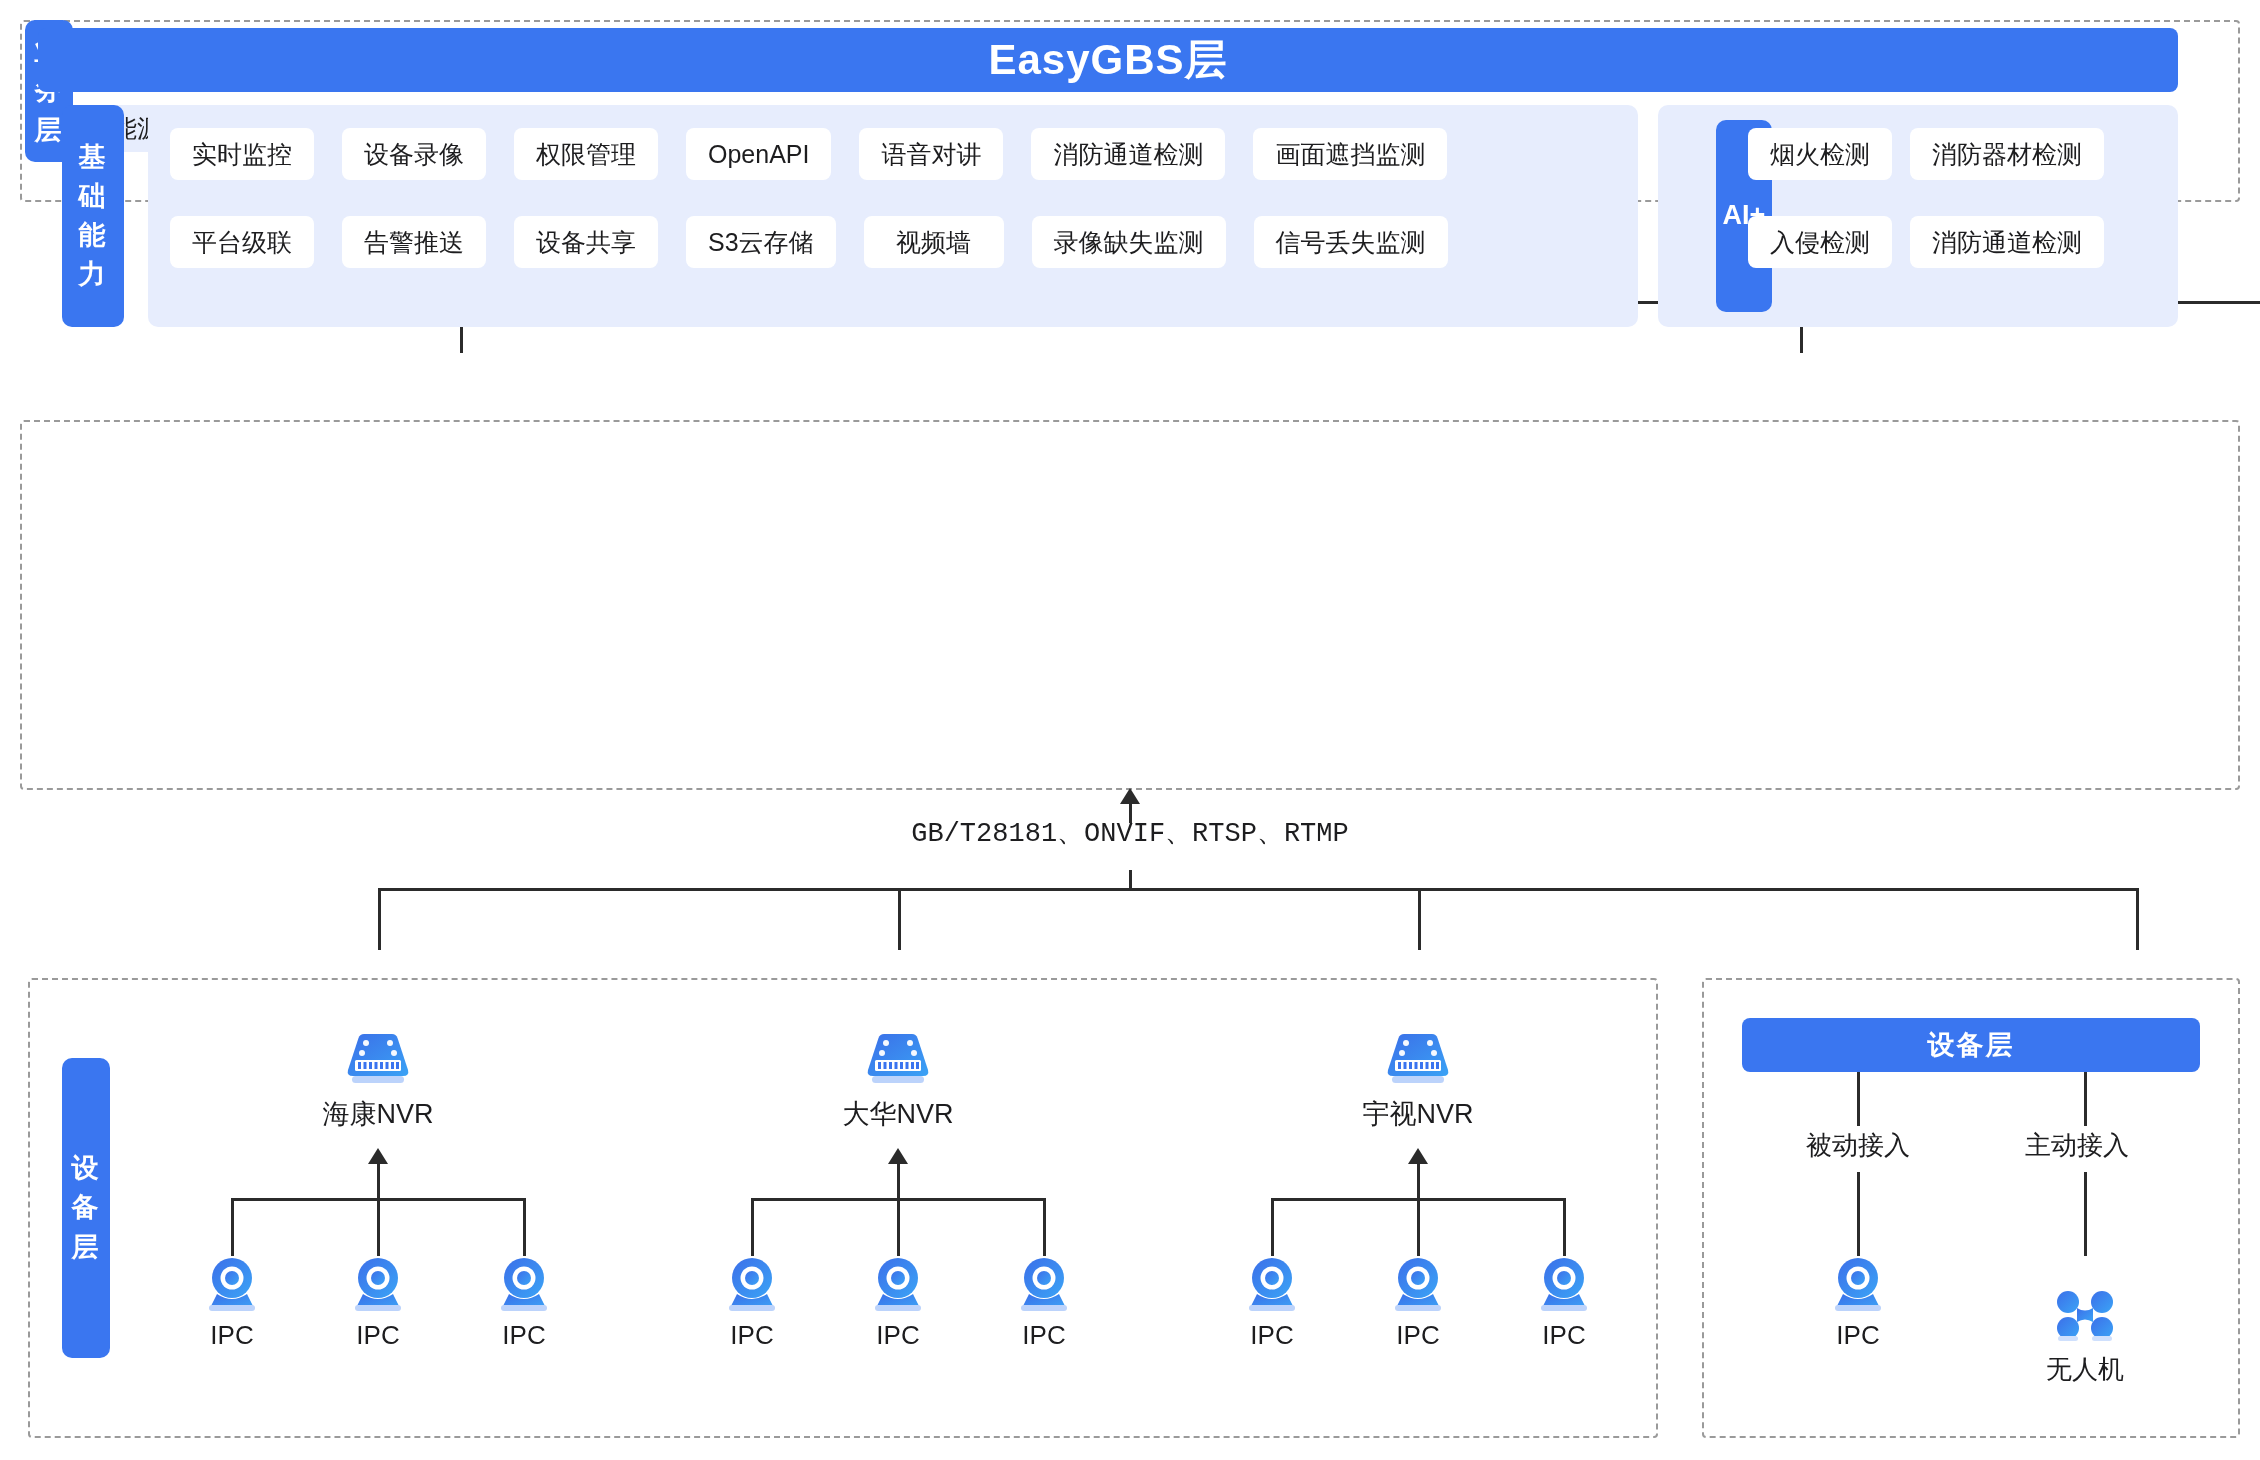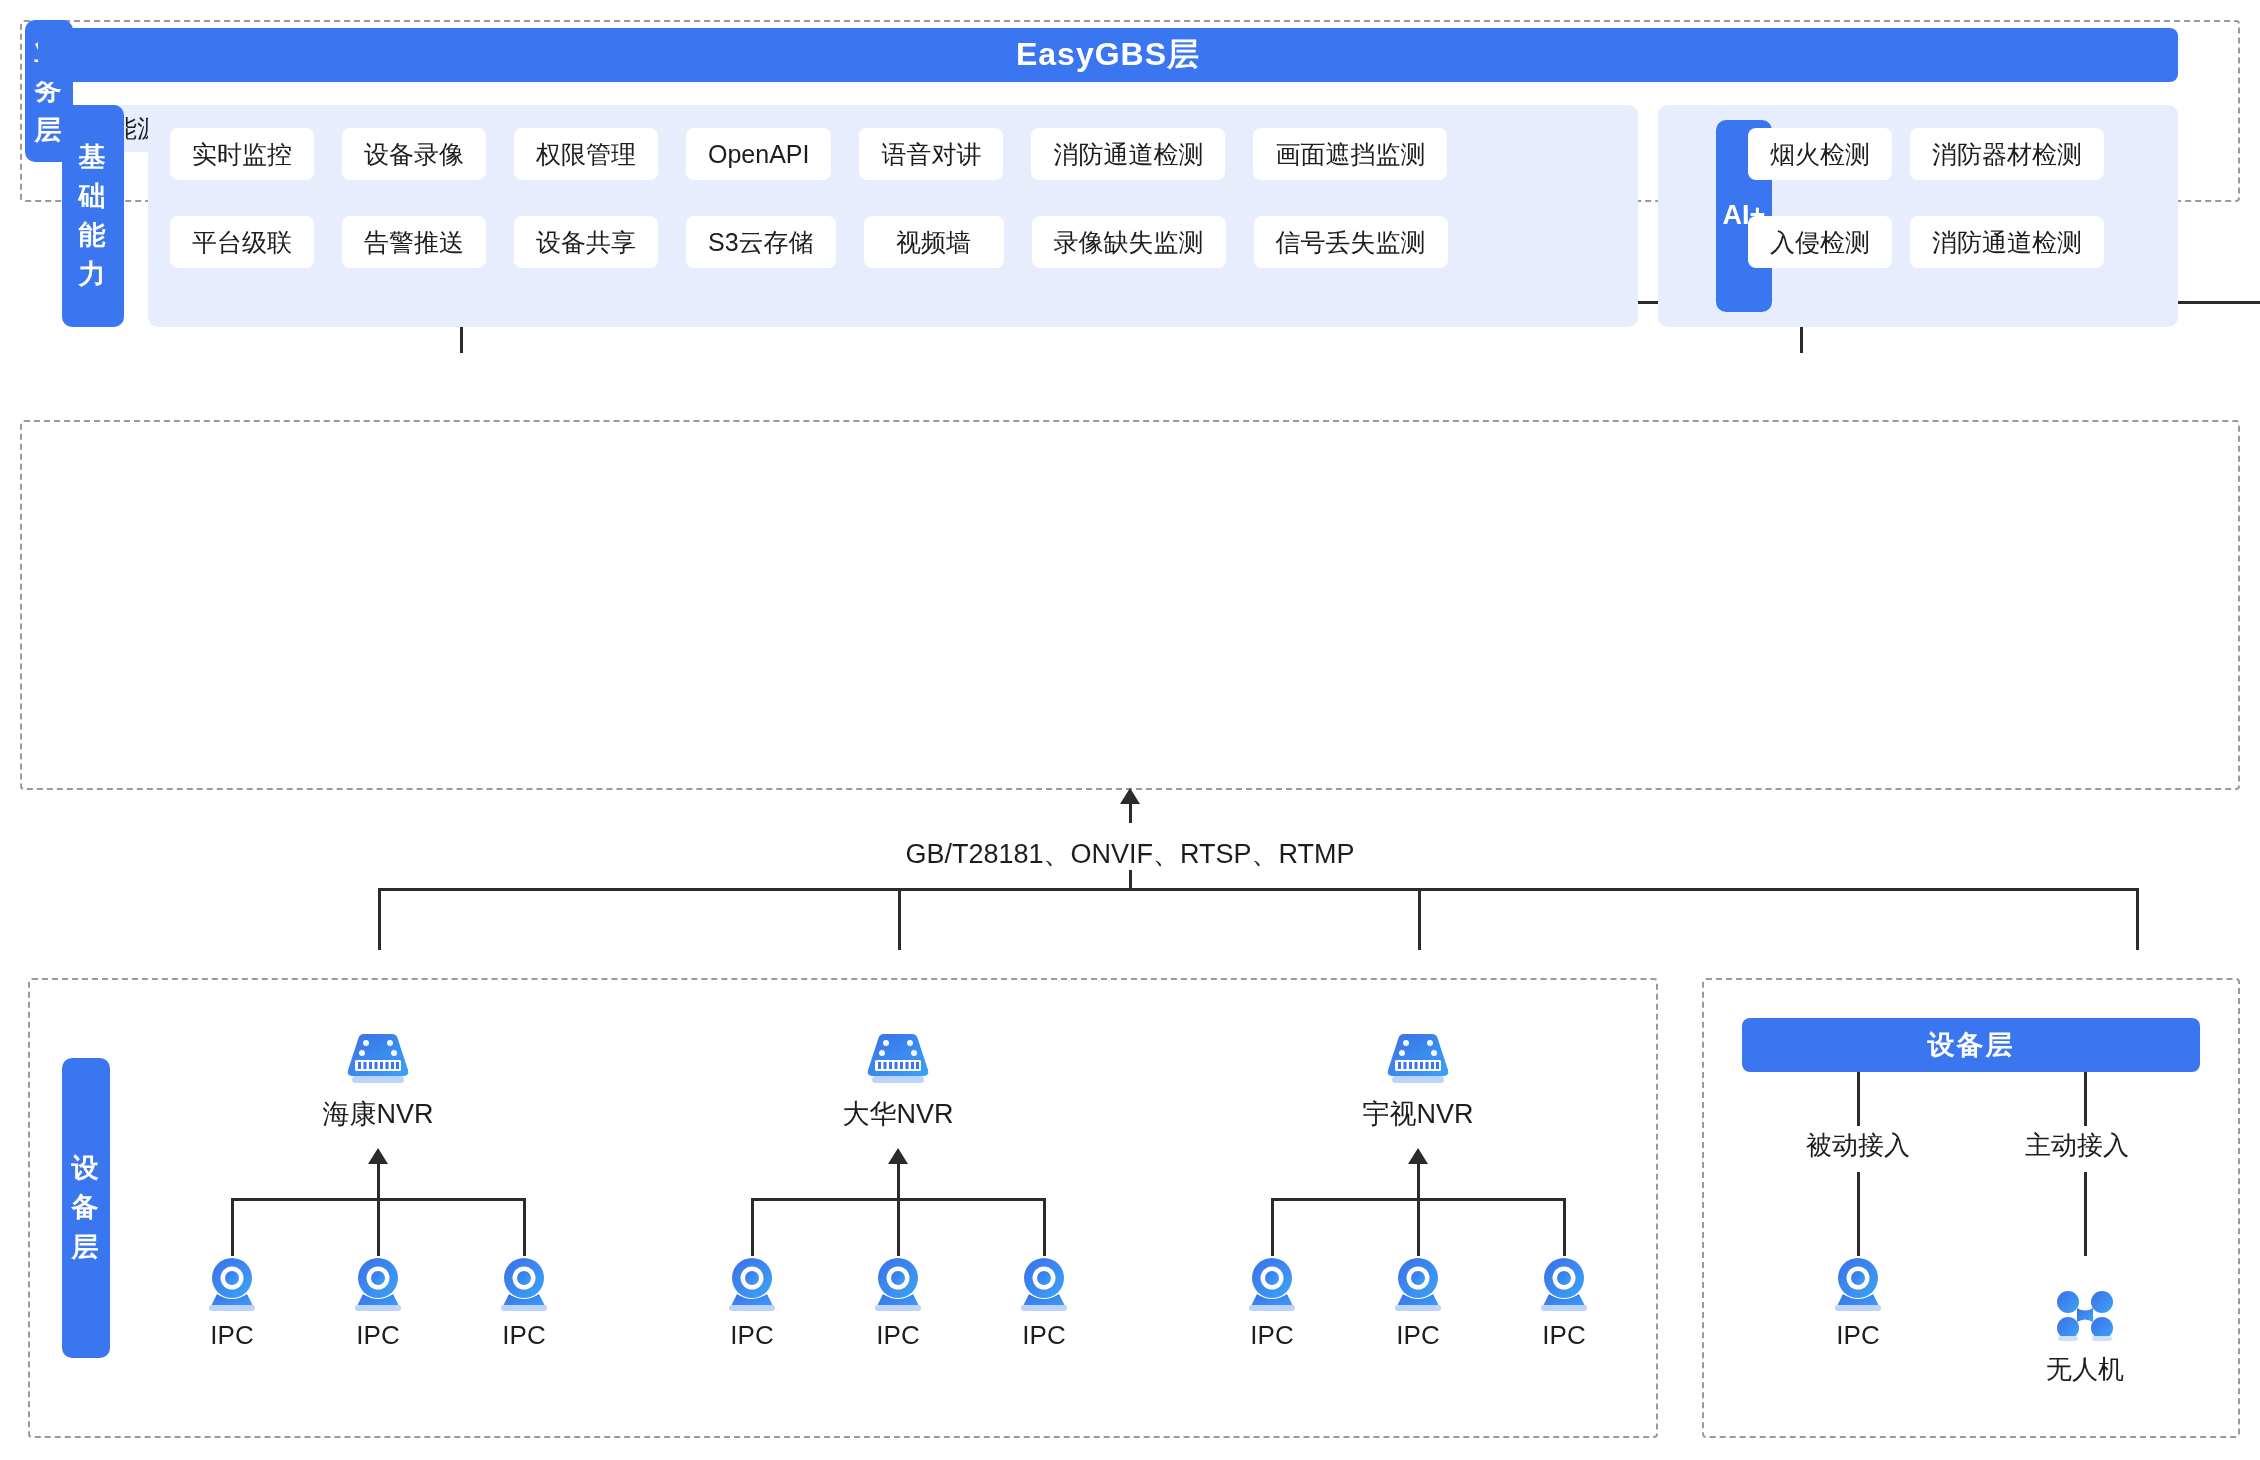--- a/index.html
+++ b/index.html
@@ -68,24 +68,24 @@
     position: absolute;
     font-size: 27px;
     color: #1d1d1f;
     white-space: nowrap;
     text-align: center;
   }
 
   
   #platform-layer { left: 20px; top: 420px; width: 2220px; height: 370px; }
   #easygbs-bar {
-    position: absolute; left: 38px; top: 28px; width: 2140px; height: 54px;
+    position: absolute; left: 38px; top: 28px; width: 2140px; height: 64px;
     background: #3a76f0; border-radius: 8px;
     display: flex; align-items: center; justify-content: center;
-    color: #fff; font-size: 32px; font-weight: 600; letter-spacing: 1px;
+    color: #fff; font-size: 42px; font-weight: 600; letter-spacing: 1px;
   }
   #capability-panel {
     position: absolute; left: 148px; top: 105px; width: 1490px; height: 222px;
     background: #e7edfd; border-radius: 10px;
   }
   #ai-panel {
     position: absolute; left: 1658px; top: 105px; width: 520px; height: 222px;
     background: #e7edfd; border-radius: 10px;
   }
   #basic-side {
@@ -312,21 +312,21 @@
 <div class="ai-row" id="ai-row-2">
     <div class="tag white">
       <span>入侵检测</span>
     </div>
     <div class="tag white">
       <span>消防通道检测</span>
     </div>
   </div>
 
 <div id="connector-2">
-  <div class="conn-label" id="conn2-label" style="left: 830px; top: 48px; width: 600px;">GB/T28181、ONVIF、RTSP、RTMP</div>
+  <div class="conn-label" id="conn2-label" style="left: 830px; top: 26px; width: 600px; font-family: Liberation Mono, monospace;">GB/T28181、ONVIF、RTSP、RTMP</div>
 <div class="arrow-up" style="left: 1120px; top: 0px;"></div>
     <div class="ln v" style="left: 1129px; top: 15px; height: 20px;"></div>
     <div class="ln v" style="left: 1129px; top: 82px; height: 20px;"></div>
     <div class="ln h" style="left: 378px; top: 100px; width: 1760px;"></div>
     <div class="ln v" style="left: 378px; top: 100px; height: 62px;"></div>
     <div class="ln v" style="left: 898px; top: 100px; height: 62px;"></div>
     <div class="ln v" style="left: 1418px; top: 100px; height: 62px;"></div>
     <div class="ln v" style="left: 2136px; top: 100px; height: 62px;"></div>
   </div>
 

